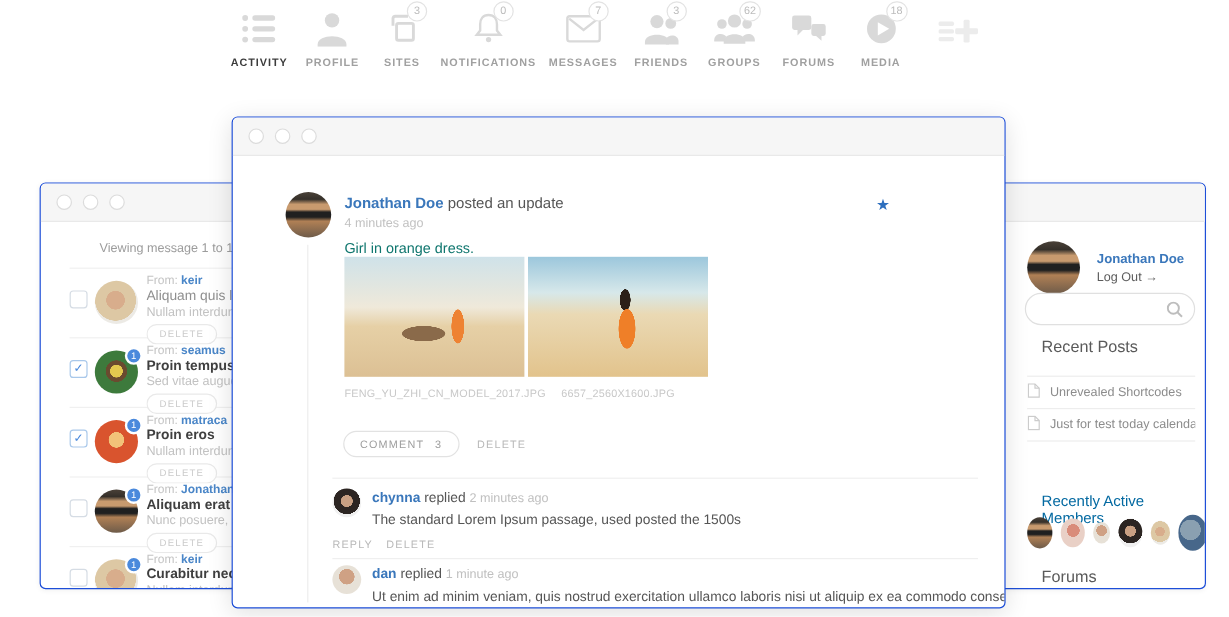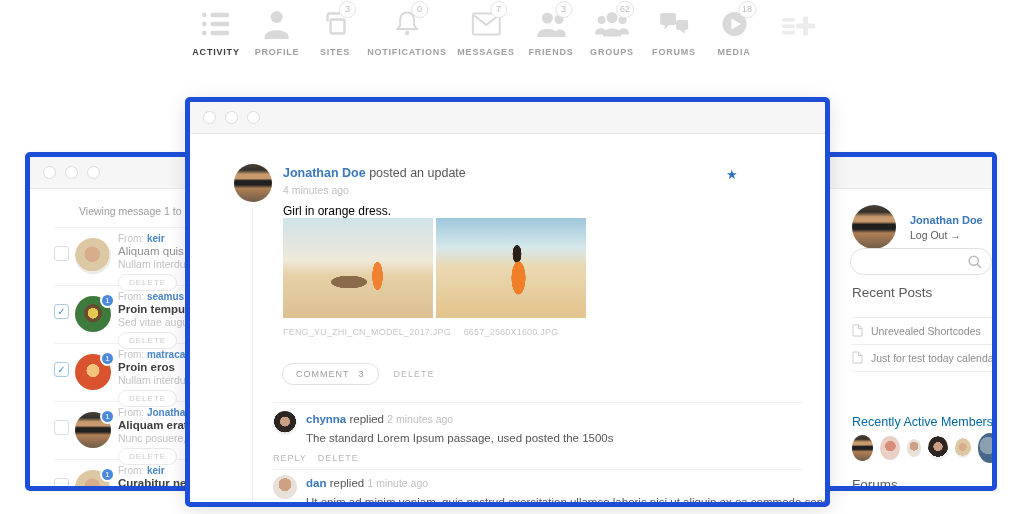--- a/index.html
+++ b/index.html
@@ -15,21 +15,21 @@
   .nav-ico svg { display:block; }
   .nav-label { margin-top:6px; font-size:9px; letter-spacing:.8px; color:#a0a0a0; font-weight:bold; }
   .nav-item.active .nav-label { color:#3c3c3c; }
   .nav-badge {
     position:absolute; top:-6px; left:calc(50% + 4px);
     min-width:17px; height:17px; padding:0 3px; border-radius:9px;
     background:#fff; border:1px solid #e3e3e3; color:#bcbcbc;
     font-size:9px; line-height:15px; text-align:center;
   }
   
-  .window { position:absolute; background:#fff; border:5px solid #1d4ed8; border-radius:5px; overflow:hidden; }
+  .window { position:absolute; background:#fff; border:1px solid #1d4ed8; border-radius:5px; overflow:hidden;margin-left:8px; }
   .win-header { height:32px; background:#f6f6f6; border-bottom:1px solid #e9e9e9; display:flex; align-items:center; padding-left:13px; gap:9px; }
   .win-dot { width:13px; height:13px; border-radius:50%; background:#fff; border:1px solid #dcdcdc; }
   #bg-window { left:25px; top:152px; width:972px; height:339px; box-shadow:0 1px 4px rgba(0,0,0,.05); }
   #modal { left:185px; top:97px; width:645px; height:410px; box-shadow:0 4px 20px rgba(0,0,0,.12); z-index:5; }
   
   .msg-status { position:absolute; left:49px; top:48px; font-size:10.5px; color:#9c9c9c; }
   .msg-list { position:absolute; left:24px; top:70px; width:286px; border-top:1px solid #f0f0f0; }
   .msg-row { position:relative; height:58px; border-bottom:1px solid #f0f0f0; }
   .msg-check {
     position:absolute; left:0; top:18px; width:15px; height:15px;
@@ -56,42 +56,42 @@
   .sidebar { position:absolute; left:820px; top:0; width:145px; }
   .sb-user-av { position:absolute; left:2px; top:48px; width:44px; height:44px; border-radius:50%; }
   .sb-name { position:absolute; left:60px; top:57px; font-size:11px; font-weight:bold; color:#3a77bb; cursor:pointer; }
   .sb-logout { position:absolute; left:60px; top:72px; font-size:10.5px; color:#5b5b5b; cursor:pointer; }
   .sb-search {
     position:absolute; left:0; top:91px; width:142px; height:27px;
     border:1px solid #e0e0e0; border-radius:14px; background:#fff;
   }
   .sb-search input { position:absolute; left:12px; top:4px; width:100px; height:17px; border:none; outline:none; font-size:11px; color:#666; background:transparent; }
   .sb-search .s-ico { position:absolute; right:9px; top:6px; }
-  .sb-h1 { position:absolute; left:2px; font-size:13.5px; color:#5a5a5a; }
+  .sb-h1 { position:absolute; left:14px; font-size:13.5px; color:#5a5a5a; }
   .rp-list { position:absolute; left:2px; top:160px; width:140px; border-top:1px solid #ededed; }
   .rp-item { display:flex; align-items:center; gap:8px; height:27px; border-bottom:1px solid #ededed; font-size:10.5px; color:#8c8c8c; cursor:pointer; white-space:nowrap; overflow:hidden; }
   .members-row { position:absolute; left:2px; top:276px; width:150px; display:flex; align-items:center; gap:7px; }
   .m-av { border-radius:50%; cursor:pointer; }
   
   .av-jon { background:linear-gradient(180deg,#4a4138 0%,#35302a 16%,#c89a6e 27%,#c89a6e 38%,#202020 44%,#202020 55%,#b08055 64%,#6e5b49 100%); }
   .av-keir { background:radial-gradient(circle at 48% 45%,#d8ad8c 0 28%,#ddc8a4 29% 62%,#eceae5 63%); }
   .av-sea { background:radial-gradient(circle at 50% 48%,#e3c94f 0 20%,#6a4b2f 21% 34%,#3d7a3c 35%); }
   .av-mat { background:radial-gradient(circle at 50% 46%,#f2c379 0 24%,#d9542e 25%); }
   .av-chy { background:radial-gradient(circle at 50% 44%,#c9a083 0 27%,#2c2522 28% 60%,#f0f0f0 61%); }
   .av-dan { background:radial-gradient(circle at 50% 40%,#cfa184 0 34%,#e7e1d7 35%); }
   .av-pink { background:radial-gradient(circle at 52% 42%,#d98c7a 0 30%,#e9d0c6 31%); }
   .av-blue { background:radial-gradient(circle at 42% 42%,#8aa0b1 0 38%,#47678a 39%); }
   
   .p-av { position:absolute; left:44px; top:62px; width:38px; height:38px; border-radius:50%; cursor:pointer; }
   .timeline { position:absolute; left:62px; top:106px; width:1px; height:298px; background:#ededed; }
   .p-head { position:absolute; left:93px; top:64px; font-size:12.5px; color:#555; white-space:nowrap; }
   .p-head .author { font-weight:bold; color:#3a77bb; cursor:pointer; }
   .p-time { position:absolute; left:93px; top:82px; font-size:10.5px; color:#c2c2c2; }
   .fav-star { position:absolute; left:536px; top:65px; font-size:13px; color:#2e6fbe; cursor:pointer; }
-  .p-body { position:absolute; left:93px; top:102px; font-size:12px; color:#000000; }
+  .p-body { position:absolute; left:93px; top:102px; font-size:12px; color:#0f766e; }
   .photos { position:absolute; left:93px; top:116px; display:flex; gap:3px; }
   .photo-wrap { width:150px; text-align:center; }
   .photo { width:150px; height:100px; cursor:pointer; }
   .photo-cap { margin-top:9px; font-size:9px; color:#c8c8c8; letter-spacing:.2px; white-space:nowrap; }
   .photo1 { background:
       radial-gradient(9px 24px at 63% 58%,#ee8232 0 58%,rgba(0,0,0,0) 60%),
       radial-gradient(34px 12px at 44% 64%,#8a6a4a 0 52%,rgba(0,0,0,0) 54%),
       linear-gradient(180deg,#cfe2e9 0%,#efe9da 42%,#e6d0a6 58%,#dcc094 100%); }
   .photo2 { background:
       radial-gradient(12px 28px at 55% 60%,#ef7f28 0 58%,rgba(0,0,0,0) 60%),

